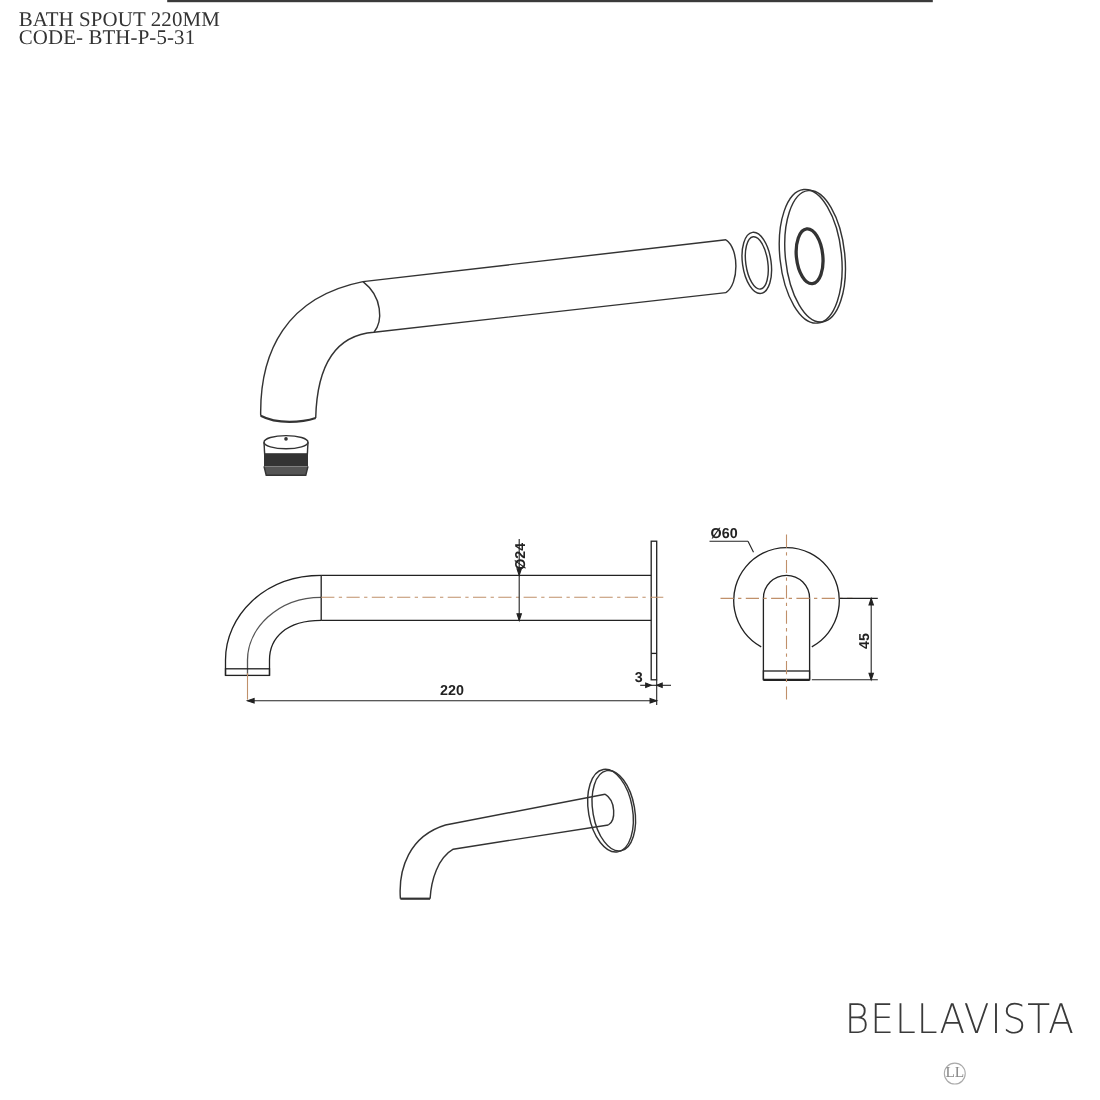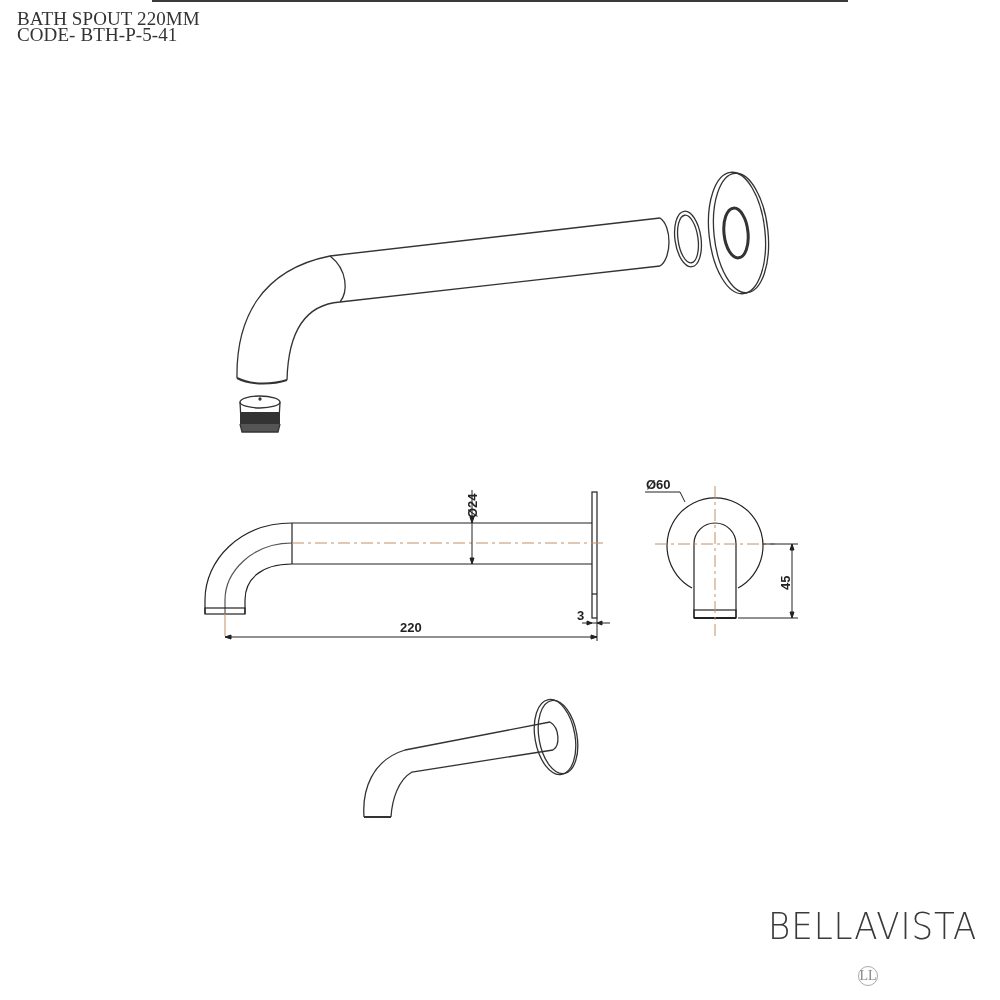--- a/index.html
+++ b/index.html
@@ -12,21 +12,21 @@
     .brand-mark { position: absolute; left: 858px; top: 966px; width: 18px; height: 18px; border: 1.5px solid #aaa; border-radius: 50%; font-family: "Liberation Serif", serif; font-size: 14px; line-height: 18px; text-align: center; color: #888; }
     .dim-text { font-family: "Liberation Sans", sans-serif; font-weight: bold; fill: #222; }
   </style>
 </head>
 <body>
 
 <div class="top-rule"></div>
 
 <div class="title-block">
   <div>BATH SPOUT 220MM</div>
-  <div>CODE- BTH-P-5-41</div>
+  <div>CODE- BTH-P-5-31</div>
 </div>
 
 <svg class="drawing" width="1000" height="1000" viewBox="0 0 1000 1000">
 
   <g fill="none" stroke="#333" stroke-width="1.3">
 
     <g>
       <path d="M237,378 C236,320 260,270 330,256 L660,218"></path>
       <path d="M287,380 C288,340 300,305 340,302 L660,266"></path>
       <path d="M330,256 C348,270 348,292 340,302"></path>

